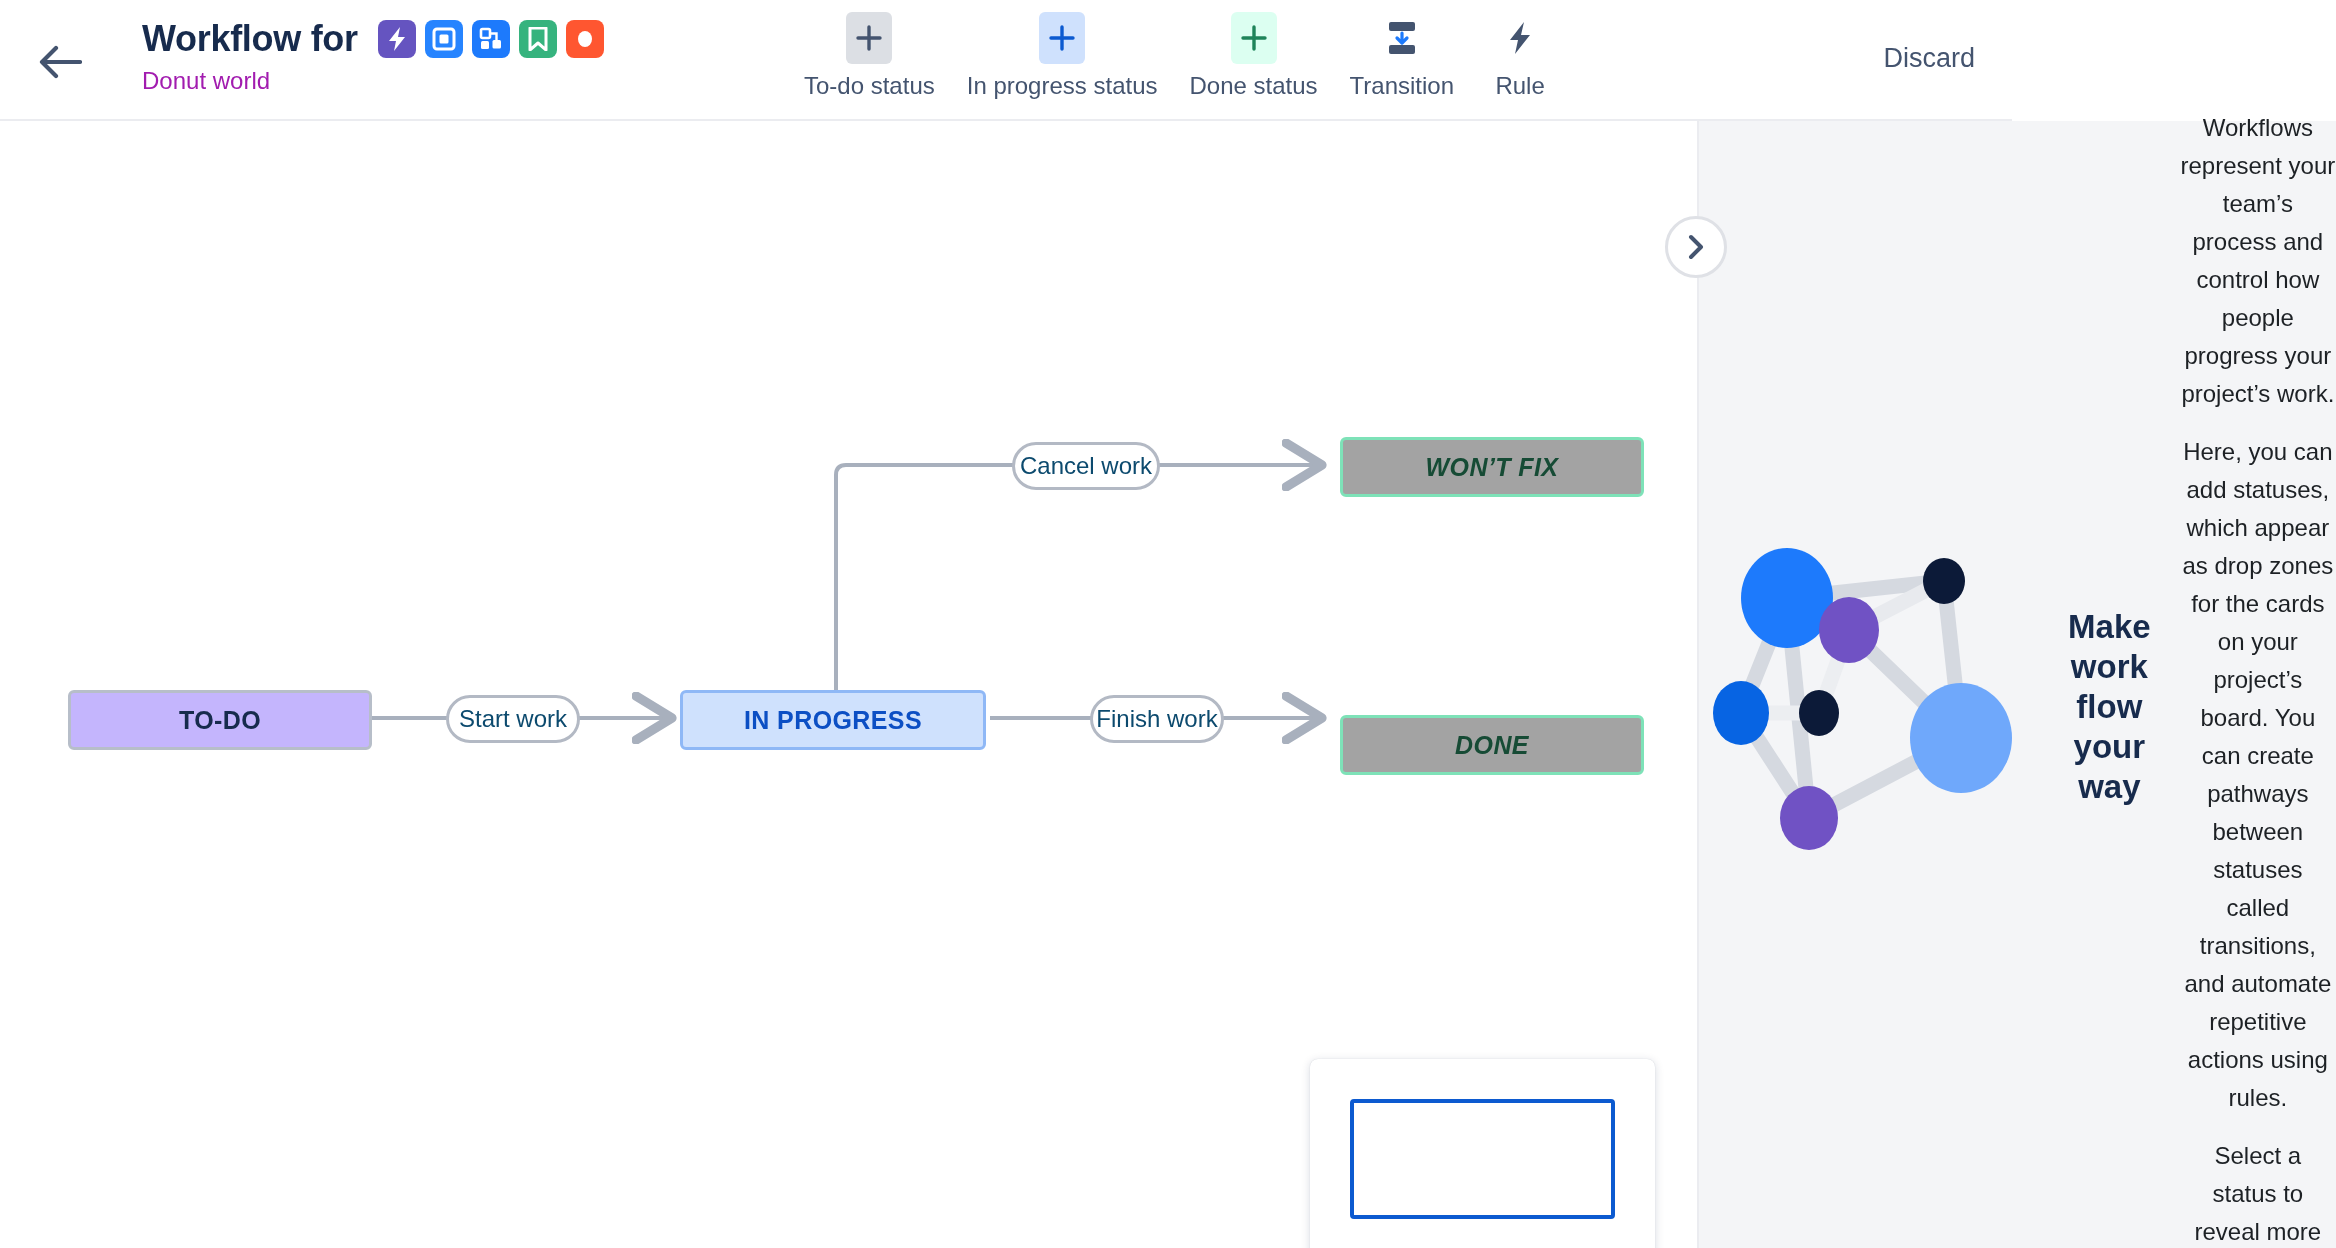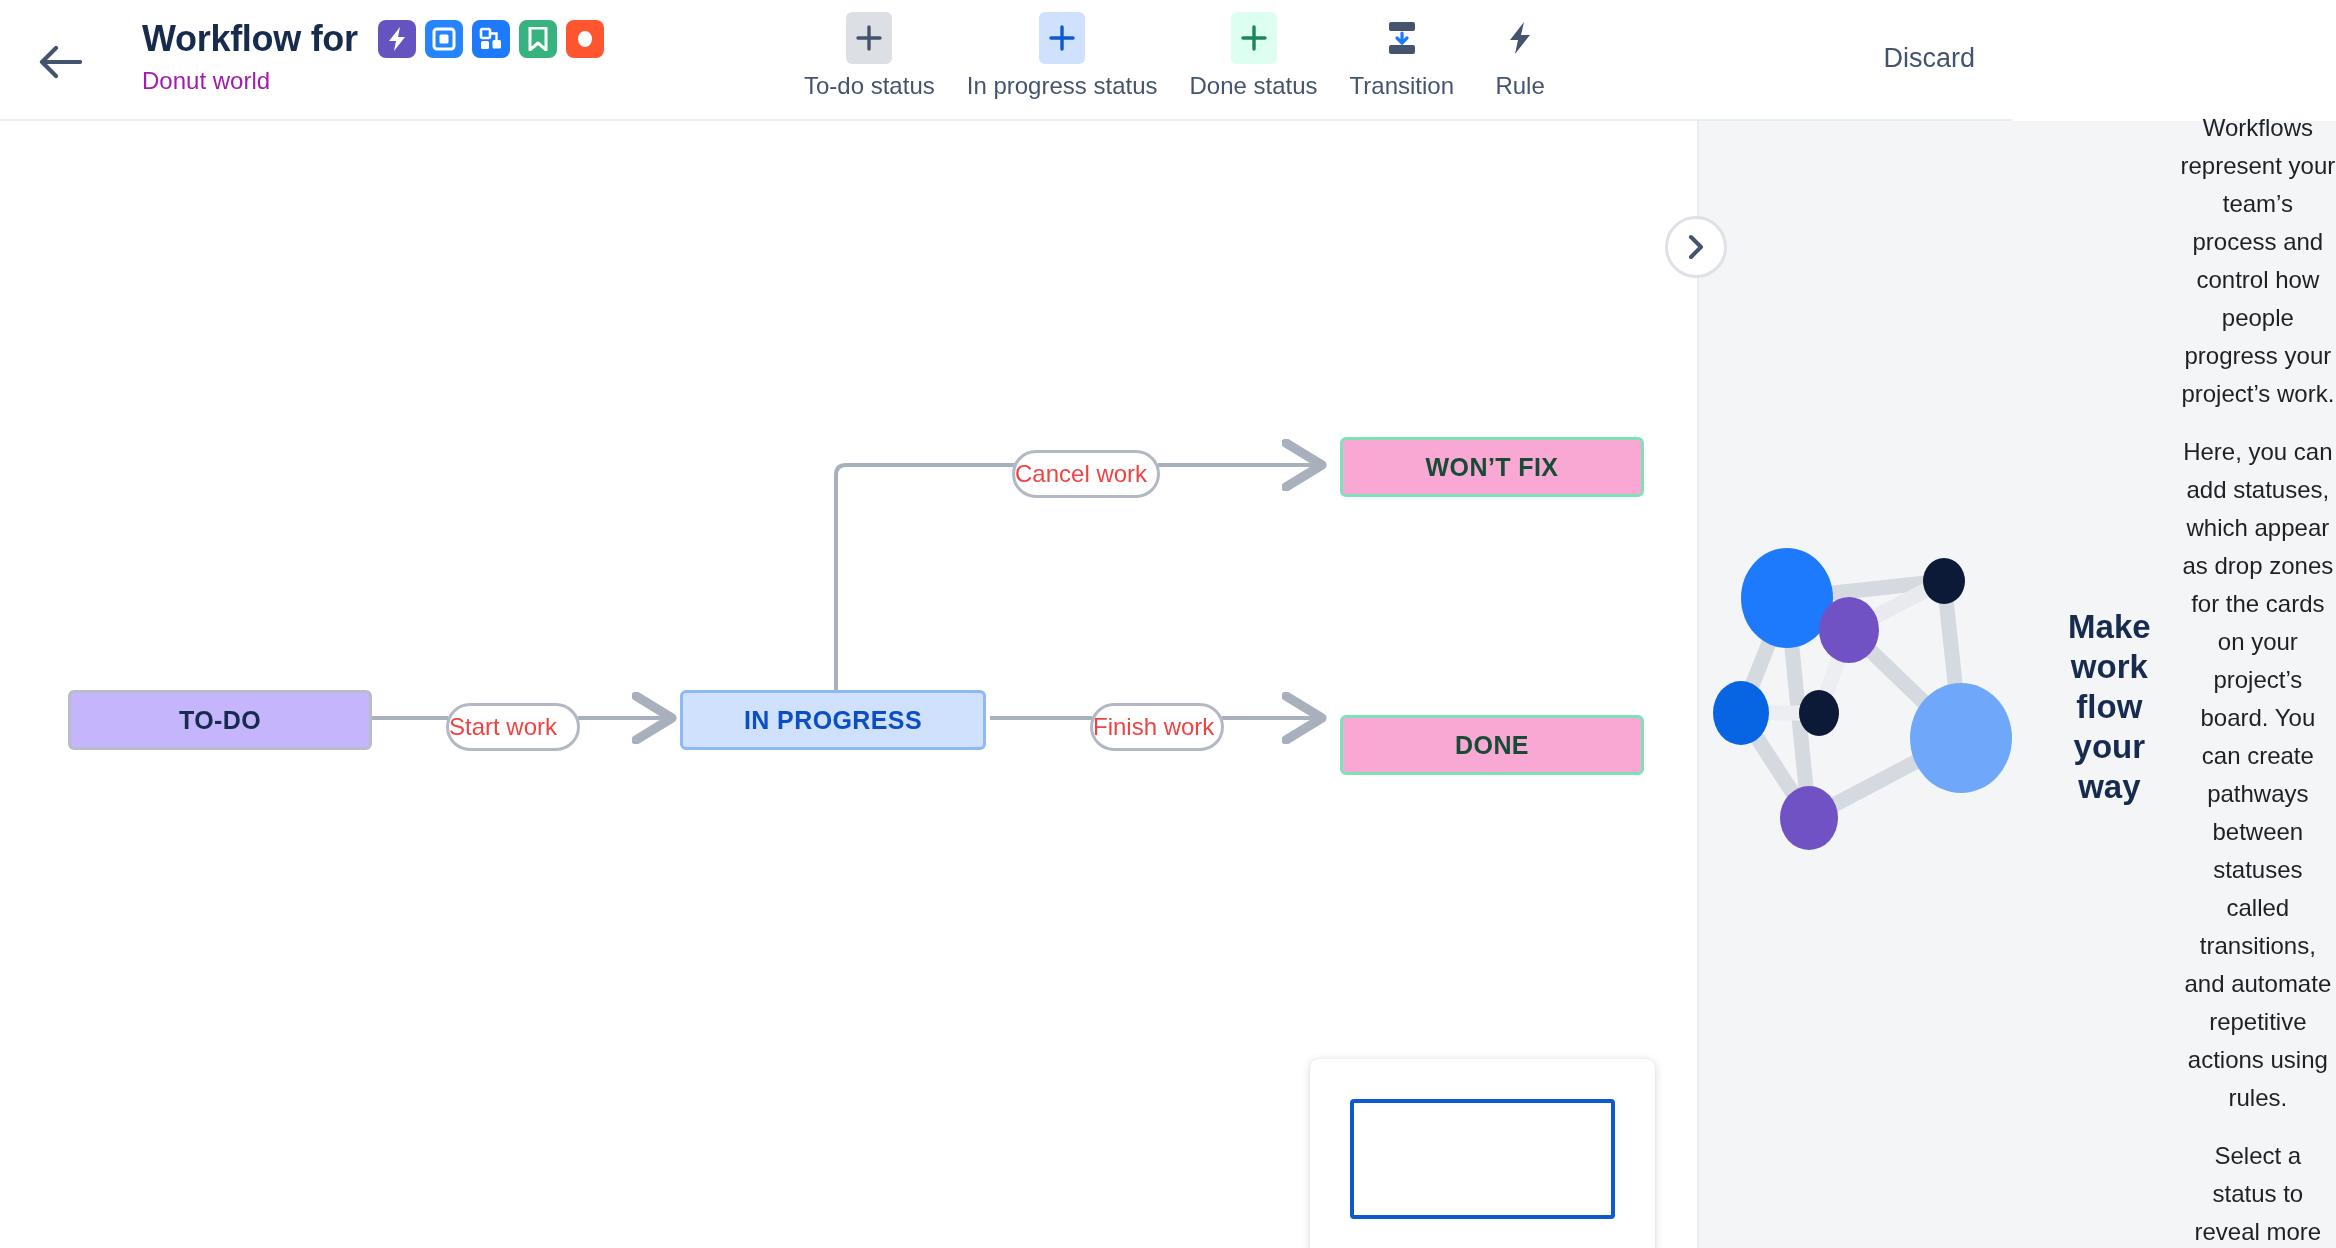--- a/index.html
+++ b/index.html
@@ -90,31 +90,30 @@
     font-size: 25px; font-weight: bold; letter-spacing: 0.4px;
     cursor: pointer;
   }
   .node-todo {
     background: #c4b5fd; border: 3px solid #b7bec9; color: #172b4d; margin-left: 40px;
   }
   .node-inprog {
     background: #cfe1fd; border: 3px solid #8fb8f6; color: #0c4fc4;
   }
   .node-done {
-    background: #f9a8d4; border: 3px solid #7ee2b8; color: #164b35;
+    background: #a3a3a3; border: 3px solid #7ee2b8; color: #164b35; font-style: italic;
   }
 
   .transition-pill {
     position: absolute;
     background: #ffffff; border: 3px solid #b3b9c4;
     border-radius: 40px;
-    display: flex; align-items: center; justify-content: flex-start;
-    font-size: 24px; color: #ef4444; cursor: pointer;
+    display: flex; align-items: center; justify-content: center;
+    font-size: 24px; color: #0c4a6e; cursor: pointer;
     line-height: 28px;
-    margin-top: 8px;
   }
 
   
   .panel-toggle {
     position: absolute; left: 1665px; top: 216px;
     width: 62px; height: 62px; border-radius: 50%;
     background: #ffffff; border: 3px solid #dfe1e6;
     display: flex; align-items: center; justify-content: center;
     cursor: pointer; z-index: 20;
   }

